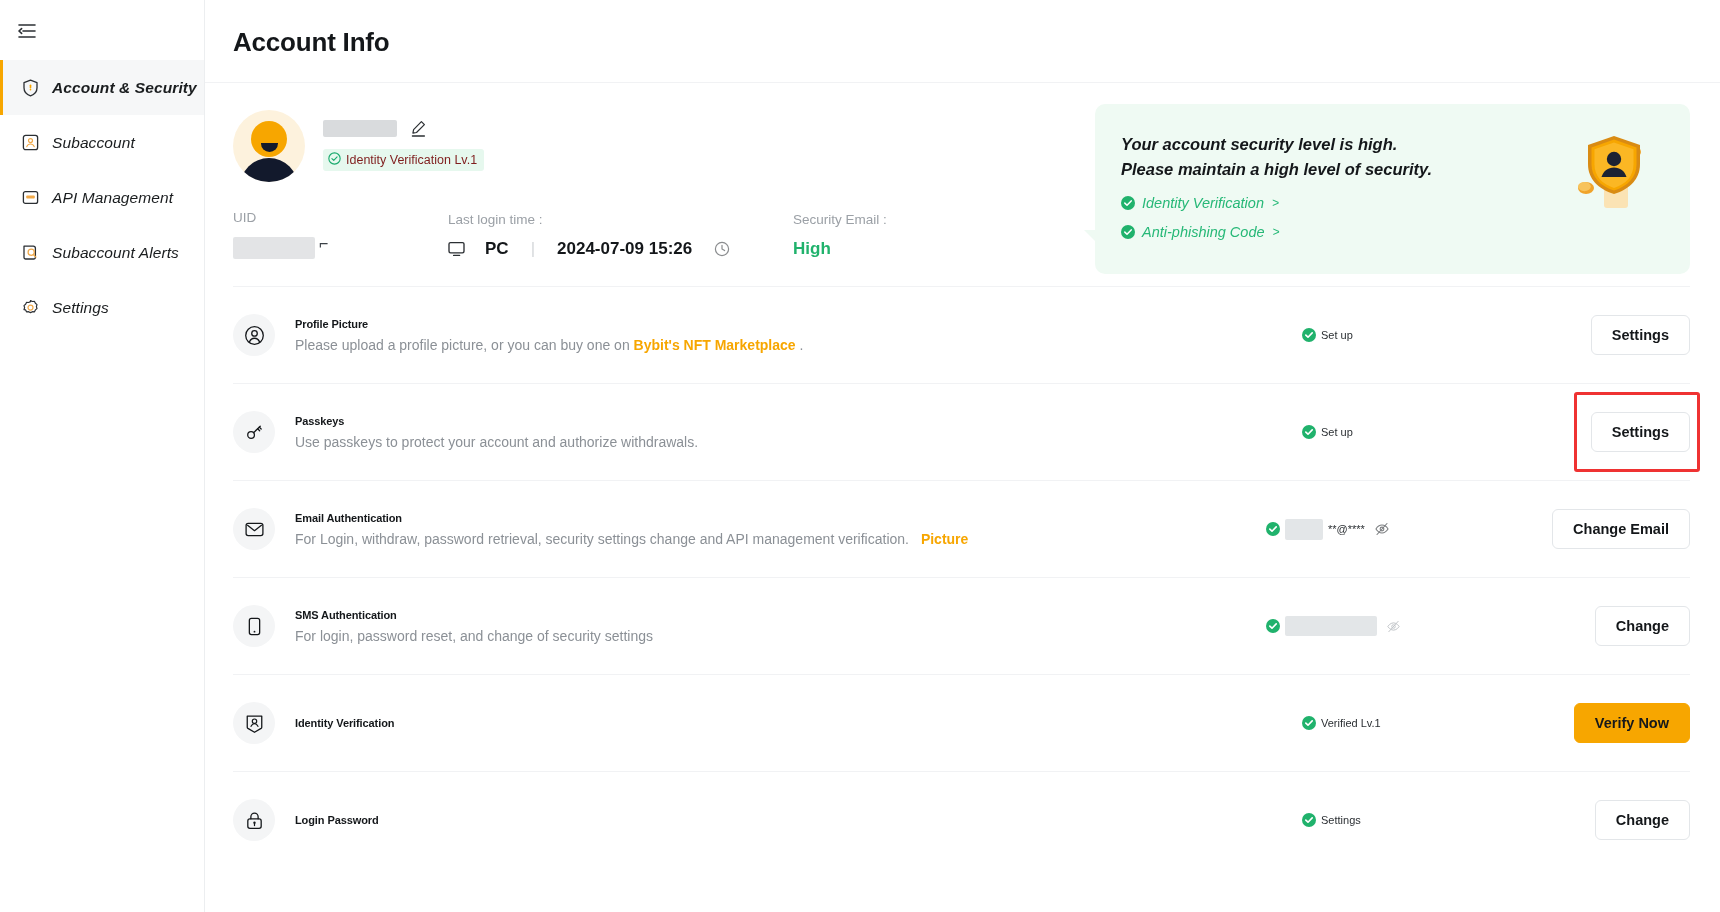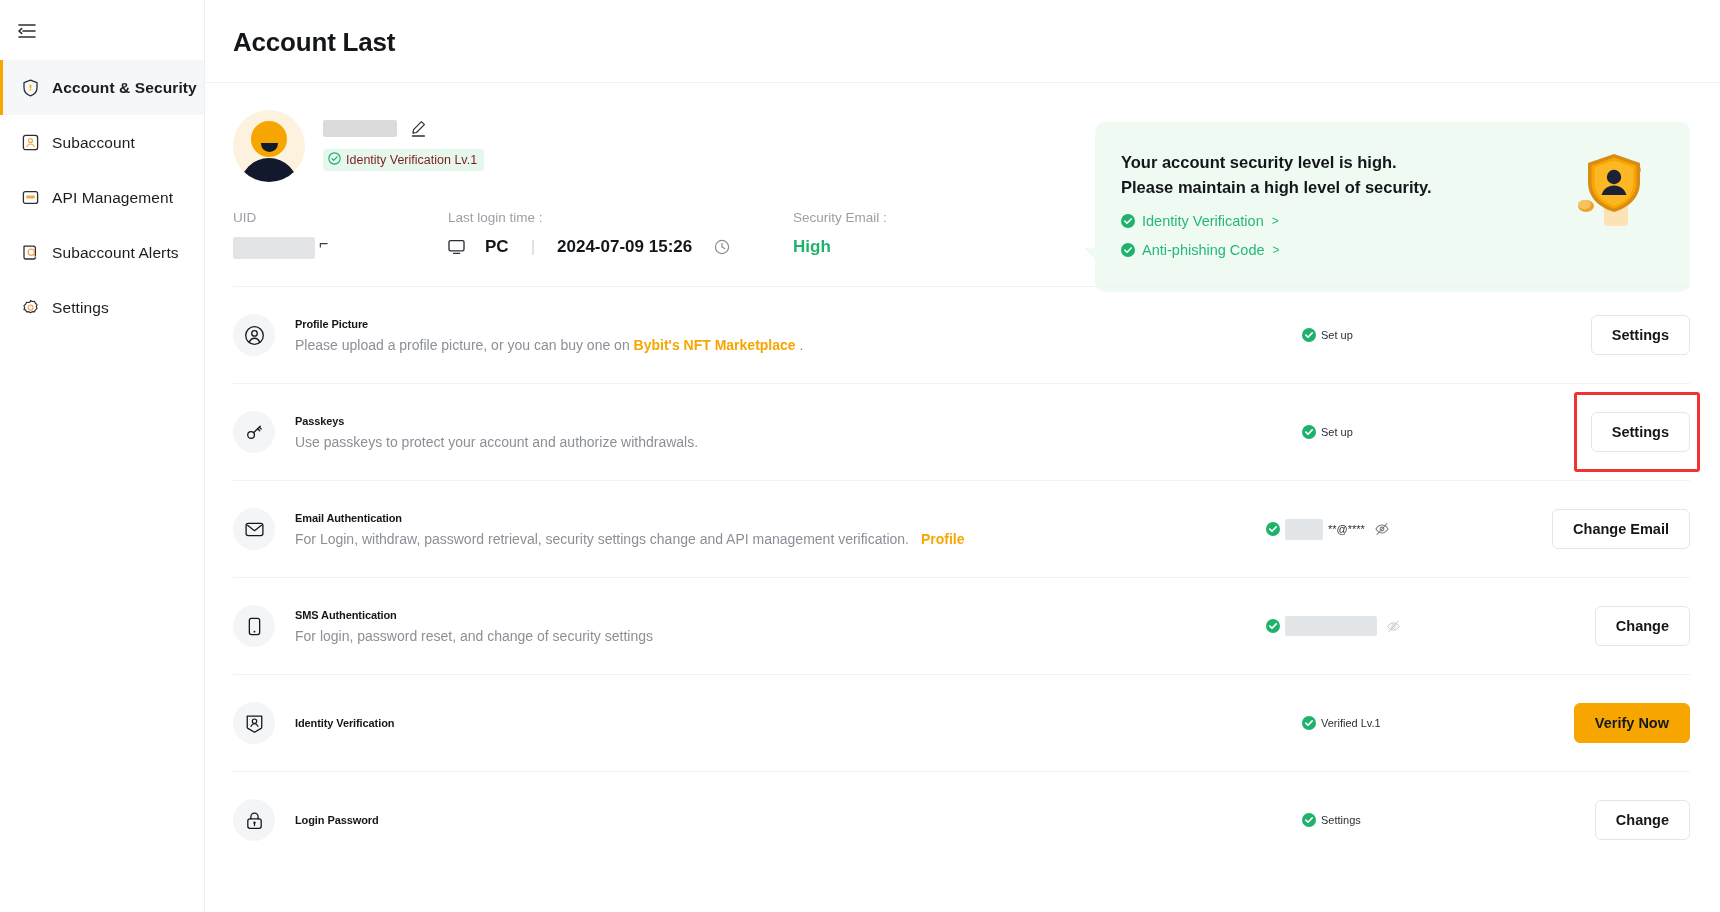--- a/index.html
+++ b/index.html
@@ -27,20 +27,21 @@
   }
   .nav-item {
     height: 55px;
     display: flex; align-items: center;
     padding-left: 18px;
     gap: 12px;
     cursor: pointer;
     border-left: 3px solid transparent;
     color: #1a1d1f;
     font-size: 15.5px;
+    font-style: italic;
   }
   .nav-item .nav-label { letter-spacing: .1px; }
   .nav-item.active {
     background: #f6f7f8;
     border-left: 3px solid #f7a600;
     font-weight: 600;
   }
   .nav-ico { width: 19px; height: 19px; display: inline-flex; align-items: center; justify-content: center; flex: none; }
 
   
@@ -86,45 +87,46 @@
   }
   .pencil { cursor: pointer; display: inline-flex; }
   .verif-chip {
     margin-top: 11px;
     display: inline-flex; align-items: center; gap: 5px;
     background: #e6f8ee; color: #7f1d1d;
     font-size: 12.5px; padding: 3px 7px 3px 5px; border-radius: 3px;
   }
 
   .meta-row {
-    display: flex; padding-top: 26px;
+    display: flex; padding-top: 26px; align-items: flex-end;
   }
   .meta-col { display: flex; flex-direction: column; }
   .meta-col.uid { width: 215px; }
   .meta-col.login { width: 345px; }
   .meta-label { font-size: 13.5px; color: #9ba0a6; line-height: 20px; }
   .meta-value {
     font-size: 17px; font-weight: 700; color: #14171a;
     margin-top: 9px; display: flex; align-items: center; gap: 20px;
   }
   .uid-blur {
     margin-top: 9px; width: 82px; height: 22px;
     background: #d9dbdd; border-radius: 2px; opacity: .72;
     filter: blur(.6px);
   }
   .uid-tail { font-size: 16px; color: #3c4147; margin-left: 4px; }
   .divider-v { color: #d5d8db; font-weight: 400; margin: 0 2px; }
   .sec-high { color: #20b26c; font-size: 17px; font-weight: 700; margin-top: 9px; }
 
   
   .sec-banner {
-    position: absolute; right: 30px; top: 122px;
+    position: absolute; right: 30px; top: 104px;
     width: 595px; height: 170px;
     background: #effaf3; border-radius: 10px;
     padding: 28px 0 0 26px;
+    font-style: italic;
   }
   .sec-banner::before {
     content: ""; position: absolute; left: -11px; top: 126px;
     width: 0; height: 0;
     border-top: 12px solid #effaf3;
     border-left: 12px solid transparent;
   }
   .sec-h { font-size: 16.5px; font-weight: 700; color: #14171a; line-height: 25px; }
   .sec-link {
     display: flex; align-items: center; gap: 7px;
@@ -250,21 +252,21 @@
         <svg width="17" height="17" viewBox="0 0 17 17" fill="none">
           <path d="M8.5 1.6l1.9.9 2.1-.1.9 1.9 1.6 1.3-.6 2 .6 2-1.6 1.3-.9 1.9-2.1-.1-1.9.9-1.9-.9-2.1.1-.9-1.9L2 10.6l.6-2-.6-2 1.6-1.3.9-1.9 2.1.1 1.9-.9z" stroke="#2b2f33" stroke-width="1.2" stroke-linejoin="round"></path>
           <circle cx="8.5" cy="8.6" r="2.5" stroke="#f0a94a" stroke-width="1.2"></circle>
         </svg>
       </span>
       <span class="nav-label">Settings</span>
     </div>
   </aside>
 
   <main class="main">
-    <h1 class="page-title">Account Last</h1>
+    <h1 class="page-title">Account Info</h1>
     <div class="title-sep"></div>
 
     <section class="sec-banner">
       <div class="sec-h">Your account security level is high.</div>
       <div class="sec-h">Please maintain a high level of security.</div>
 
       <div class="sec-link">
         <span class="check-ico">
           <svg width="14" height="14" viewBox="0 0 14 14">
               <circle cx="7" cy="7" r="7" fill="#20b26c"></circle>
@@ -431,21 +433,21 @@
         <div class="row-ico">
           <svg width="21" height="21" viewBox="0 0 22 22" fill="none">
             <rect x="2.2" y="4.6" width="17.6" height="12.8" rx="2.2" stroke="#14171a" stroke-width="1.35"></rect>
             <path d="M3.4 6.4l7.6 5.8 7.6-5.8" stroke="#14171a" stroke-width="1.35" stroke-linejoin="round"></path>
           </svg>
         </div>
         <div class="row-text">
           <div class="row-title">Email Authentication</div>
           <div class="row-desc">
             <span>For Login, withdraw, password retrieval, security settings change and API management verification.</span>
-            <span class="link-orange" style="margin-left:8px;">Profile</span>
+            <span class="link-orange" style="margin-left:8px;">Picture</span>
           </div>
         </div>
         <div class="row-status email-style">
           <span class="check-ico">
             <svg width="14" height="14" viewBox="0 0 14 14">
                 <circle cx="7" cy="7" r="7" fill="#20b26c"></circle>
                 <path d="M3.8 7.1l2.2 2.1 4.2-4.3" stroke="#fff" stroke-width="1.6" fill="none" stroke-linecap="round" stroke-linejoin="round"></path>
               </svg>
           </span>
           <span class="masked-pill"></span>

